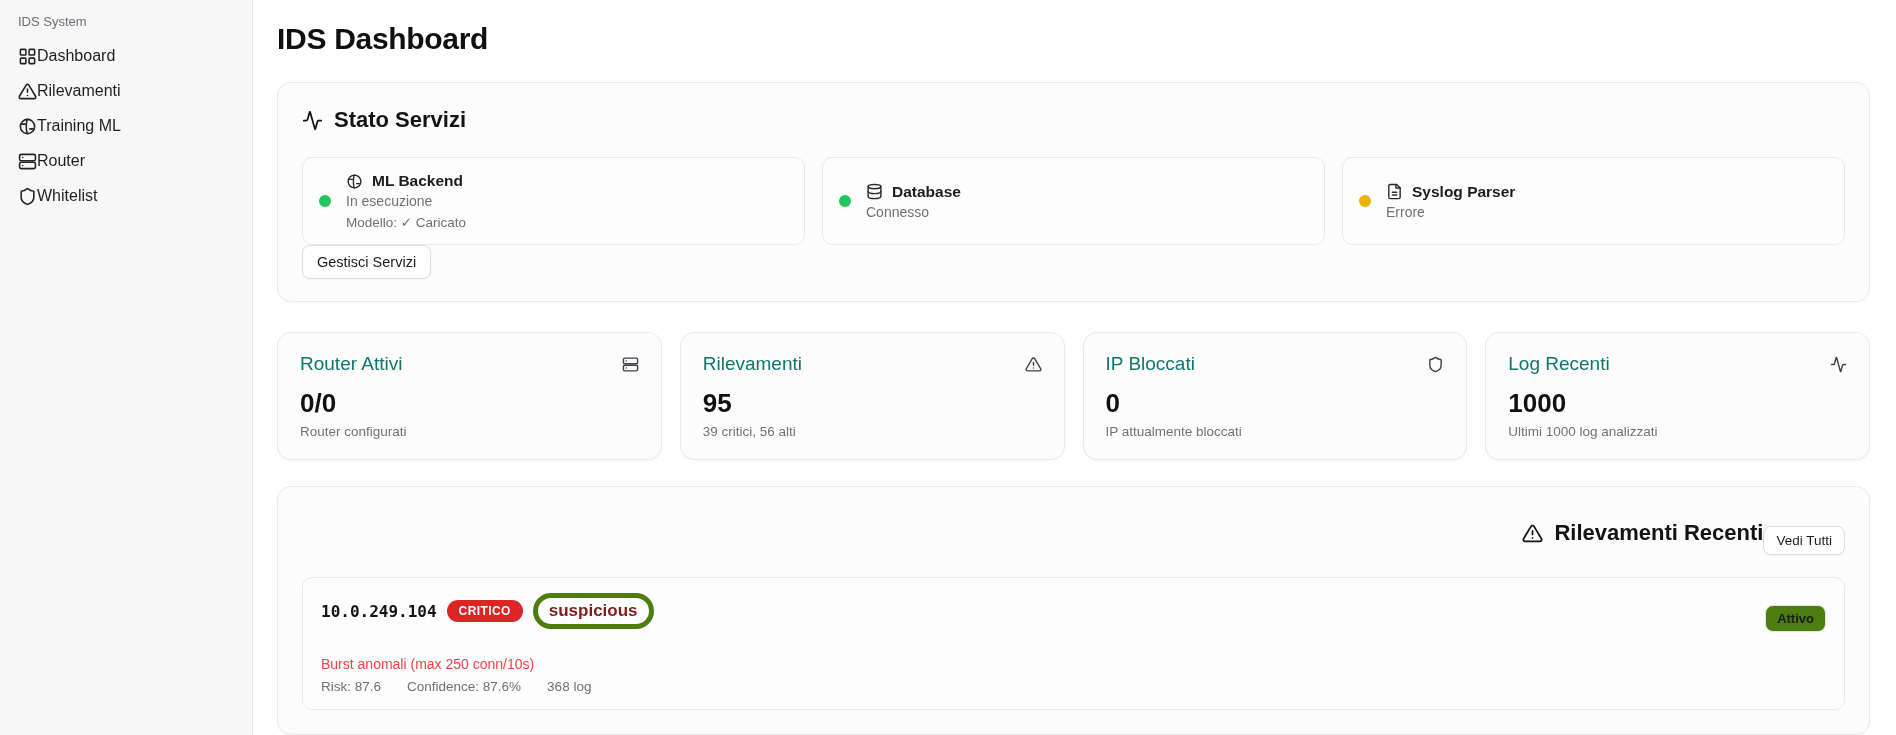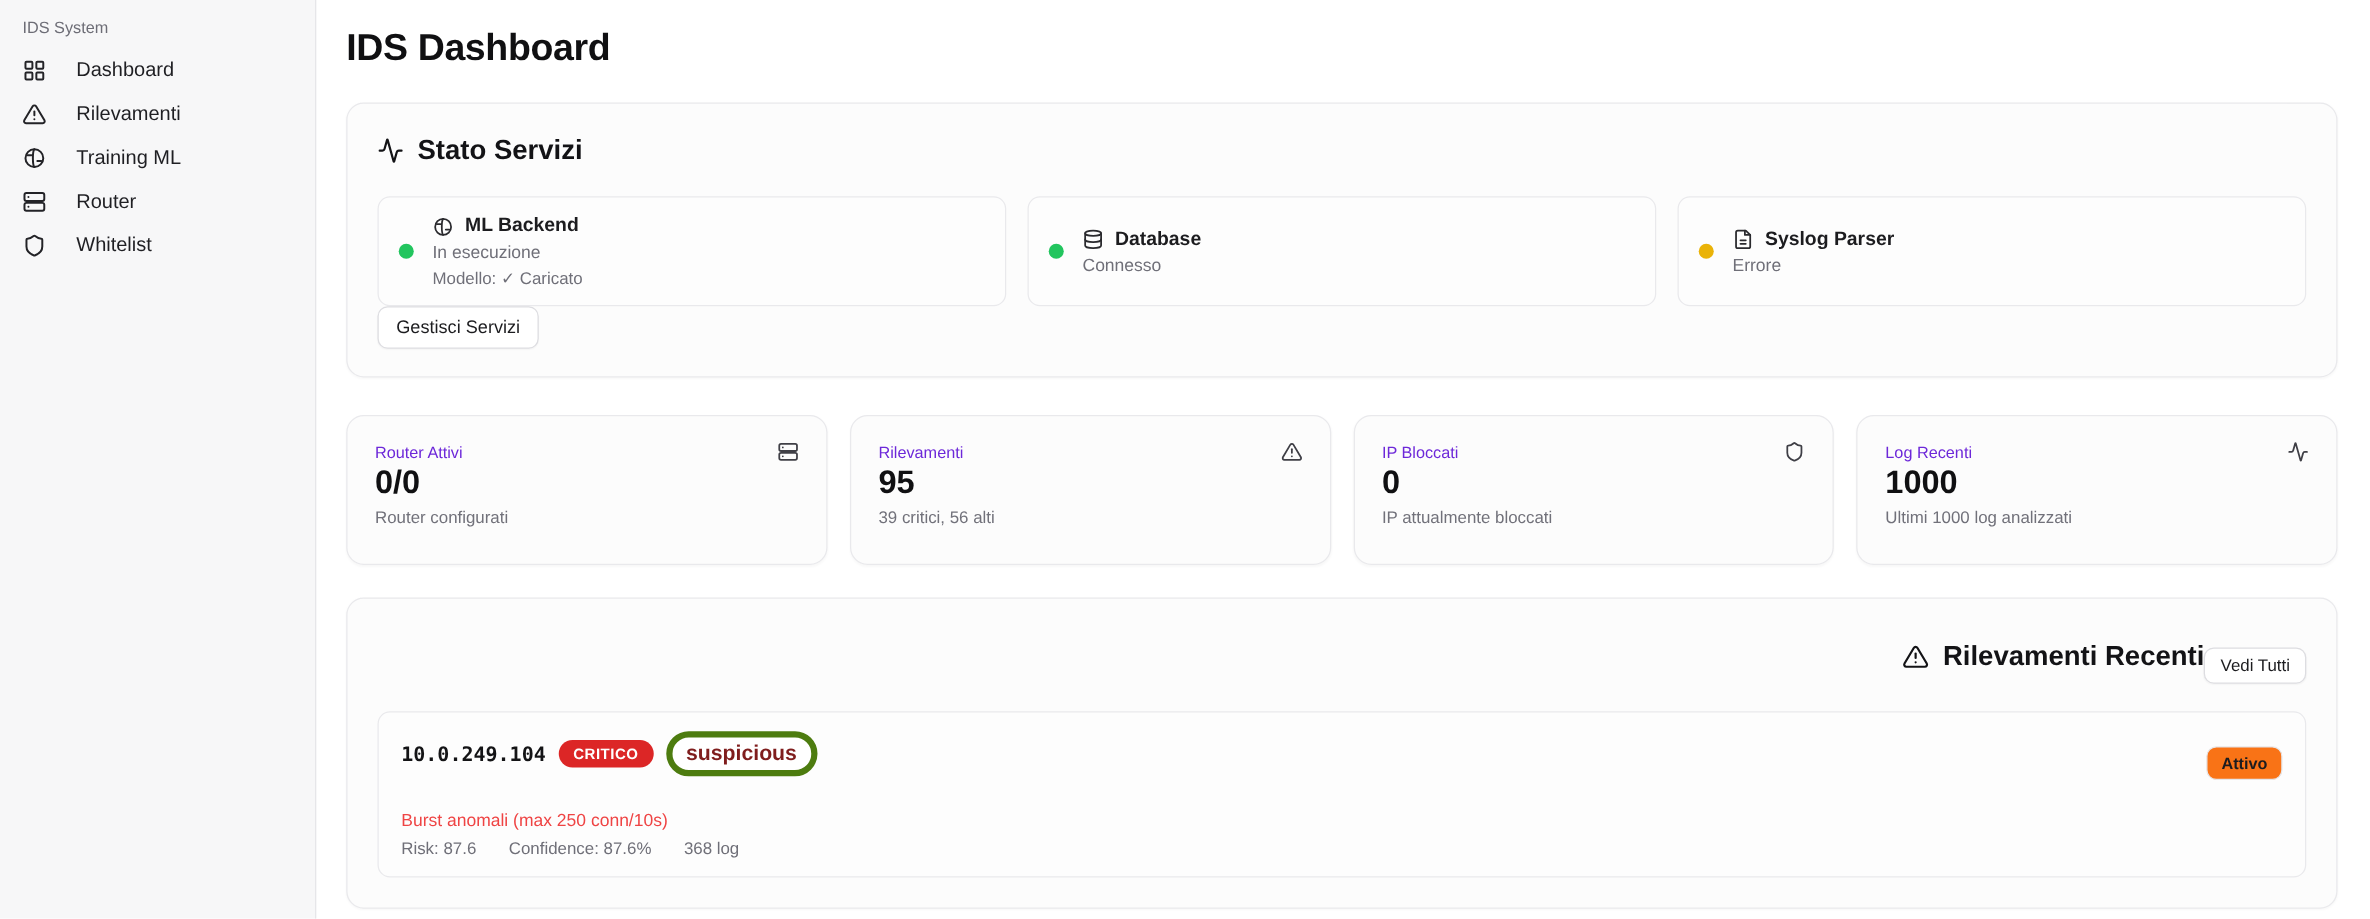--- a/index.html
+++ b/index.html
@@ -17,21 +17,21 @@
     width: 253px; min-width: 253px; height: 100%;
     background: #f7f7f8;
     border-right: 1px solid #e6e6e9;
     padding: 10px 10px;
   }
   .sidebar-brand {
     font-size: 13px; color: #6d6d76;
     padding: 4px 8px 10px 8px;
   }
   .nav-item {
-    display: flex; align-items: center; gap: 24px;
+    display: flex; gap: 0;
     padding: 8px 8px; border-radius: 8px;
     font-size: 16px; color: #1f1f23;
     cursor: pointer;
   }
   .nav-item .icn { color: #232327; }
 
   
   .main { flex: 1; display: flex; flex-direction: column; min-width: 0; }
   .topbar {
     height: 46px; min-height: 46px;
@@ -93,23 +93,23 @@
   .btn-sm { font-size: 13.5px; padding: 6px 12px; margin-top: 15px; }
   .manage-btn { }
 
   
   .stats-grid {
     display: grid; grid-template-columns: repeat(4, 1fr);
     gap: 18px; margin-top: 30px;
   }
   .stat-card { padding: 20px 22px; min-height: 120px; }
   .stat-head { display: flex; align-items: center; justify-content: space-between; }
-  .stat-title { font-size: 13px; font-weight: 500; color: #6d28d9; }
+  .stat-title { font-size: 19px; font-weight: 500; color: #0f766e; }
   .stat-head .icn { color: #3f3f46; }
-  .stat-value { font-size: 26px; font-weight: 700; color: #101012; }
+  .stat-value { font-size: 26px; font-weight: 700; color: #101012; margin-top: 13px; }
   .stat-caption { font-size: 13.5px; color: #71717a; margin-top: 5px; }
 
   
   .detections-card { margin-top: 26px; padding: 24px 24px; }
   .detections-head { display: flex; align-items: center; justify-content: flex-end; }
   .detection-row {
     margin-top: 22px;
     background: #fdfdfd;
     border: 1px solid #e9e9ec;
     border-radius: 10px;
@@ -124,21 +124,21 @@
     padding: 4px 12px; border-radius: 999px;
   }
   .badge-outline {
     background: #ffffff; border: 5px solid #4d7c0f;
     font-size: 17px; font-weight: 600; color: #7f1d1d;
     padding: 3px 11px; border-radius: 999px;
   }
   .det-desc { font-size: 14px; color: #ef4444; margin-top: 27px; }
   .det-meta { display: flex; gap: 26px; font-size: 13.5px; color: #6f6f78; margin-top: 7px; }
   .badge-state {
-    background: #f97316; border: 1px solid #e6e6e9; border-radius: 8px;
+    background: #4d7c0f; border: 1px solid #e6e6e9; border-radius: 8px;
     font-size: 13px; font-weight: 600; color: #1c1c1f;
     padding: 5px 11px; margin-top: 12px;
   }
 </style>
 </head>
 <body>
 
 <aside class="sidebar">
   <div class="sidebar-brand">IDS System</div>
 

